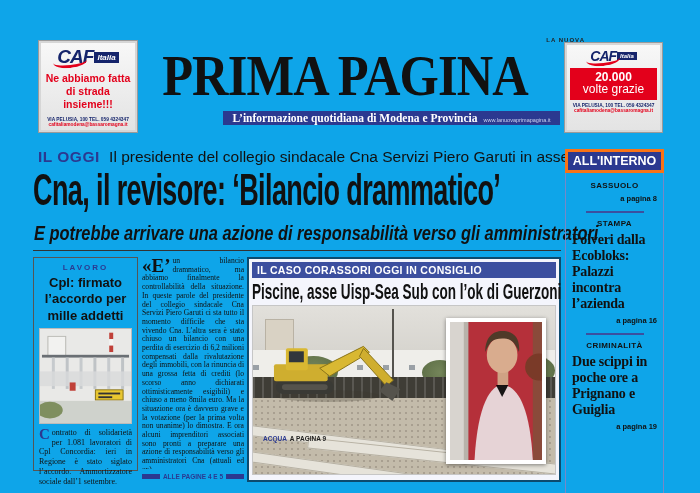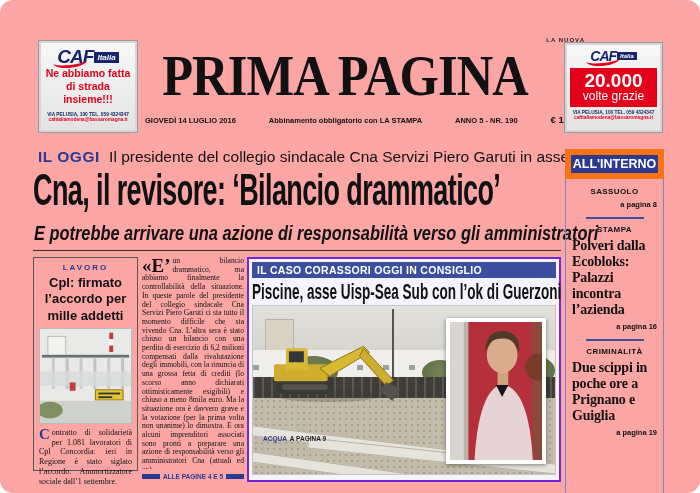--- a/index.html
+++ b/index.html
@@ -1,35 +1,35 @@
 <!DOCTYPE html>
 <html><head>
 <meta charset="utf-8">
 <style>
   html,body{margin:0;padding:0;background:#fff;}
-  .page{position:relative;width:700px;height:493px;background:#fca5a5;overflow:hidden;
-        font-family:"Liberation Sans",sans-serif;color:#111;border-radius:13px;}
+  .page{position:relative;width:700px;height:493px;background:#0ea5e9;overflow:hidden;
+        font-family:"Liberation Sans",sans-serif;color:#111;}
 
   
   .ad{position:absolute;box-sizing:border-box;border:1px solid #9a9a9a;
       background:linear-gradient(180deg,#f8f8f8,#e3e3e3);
       box-shadow:inset 0 0 0 2px #d6d6d6;text-align:center;}
   .ad-left{left:38px;top:40px;width:100px;height:93px;padding:4px 3px;}
   .ad-right{left:564px;top:42px;width:99px;height:91px;padding:3px 3px;}
   .caf-logo{position:relative;font-style:italic;font-weight:900;line-height:1;
             display:inline-block;margin-top:2px;}
   .caf-main{color:#15246b;font-size:19px;letter-spacing:-1px;}
   .caf-sub{background:#15246b;color:#fff;font-size:8px;padding:1px 3px;margin-left:1px;vertical-align:3px;}
   .caf-swoosh{position:absolute;left:-4px;bottom:-2px;width:34px;height:10px;
               border-bottom:3px solid #e3001b;border-radius:50%;transform:rotate(-6deg);}
   .caf-logo.small .caf-main{font-size:14px;}
   .caf-logo.small .caf-sub{font-size:6px;}
-  .ad-slogan{color:#e3001b;font-weight:900;font-size:10.5px;line-height:1.25;}
+  .ad-slogan{color:#e3001b;font-weight:900;font-size:10.5px;line-height:1.25;margin-top:5px;}
   .ad-redbox{background:#e3001b;color:#fff;margin:3px 2px 2px;padding:3px 0 4px;}
-  .ad-redbox .big{font-weight:900;font-size:19px;line-height:1;}
+  .ad-redbox .big{font-weight:900;font-size:12px;line-height:1;}
   .ad-redbox .small{font-weight:400;font-size:12px;line-height:1.1;}
   .ad-address{color:#15246b;font-weight:700;font-size:4.8px;margin-top:6px;}
   .ad-right .ad-address{margin-top:3px;}
   .ad-email{color:#e3001b;font-weight:700;font-size:4.8px;}
 
   
   .masthead{position:absolute;left:145px;top:37px;width:440px;text-align:right;}
   .overline{font-size:6px;font-weight:800;letter-spacing:1px;color:#222;}
   .masthead h1{margin:0;height:68px;font-family:"Liberation Serif",serif;font-weight:700;
                font-size:58px;line-height:66px;letter-spacing:-1px;white-space:nowrap;
@@ -71,21 +71,21 @@
             line-height:8.7px;text-align:justify;}
   .lead-in{float:left;font-family:"Liberation Serif",serif;font-weight:700;font-size:19px;
            line-height:17px;margin-right:2px;}
   .mid-footer{position:absolute;left:0;right:0;bottom:13px;display:flex;align-items:center;
               justify-content:center;gap:3px;}
   .mid-footer .bar{width:20px;height:5px;background:#2b3990;}
   .mid-footer .txt{color:#2b3990;font-weight:800;font-size:6.5px;white-space:nowrap;}
 
   
   .feature{position:absolute;left:247px;top:257px;width:314px;height:225px;box-sizing:border-box;
-           border:2px solid #6d28d9;background:#f4f5fc;padding:3px;}
+           border:2px solid #0c4a6e;background:#f4f5fc;padding:3px;}
   .feature-bar{background:#3c4f9f;color:#fff;font-weight:700;font-size:10.5px;
                letter-spacing:.3px;padding:2px 5px;}
   .feature-headline{margin:2px 0 1px;height:24px;font-weight:900;font-size:21.5px;line-height:24px;
                     white-space:nowrap;transform:scaleX(0.63);transform-origin:left top;}
   .feature-photo{position:relative;height:168px;border:1px solid #c6c6c6;overflow:hidden;
                  background:#dddbd6;}
   .ph-sky{position:absolute;left:0;top:0;right:0;height:34%;
           background:linear-gradient(180deg,#e2e0db,#d4d2cc);}
   .ph-building{position:absolute;left:0;top:26%;right:0;height:16%;background:#efeeea;
                background-image:repeating-linear-gradient(90deg,#9aa0a6 0 6px,transparent 6px 26px);
@@ -108,21 +108,21 @@
   .excavator{position:absolute;left:5%;top:16%;width:56%;height:52%;}
   .photo-caption{position:absolute;left:10px;bottom:32px;font-size:6.5px;font-weight:800;}
   .photo-caption .cap-label{color:#2b3990;}
   .photo-caption .cap-rest{color:#222;margin-left:3px;}
   .portrait{position:absolute;right:9px;top:12px;width:92px;height:138px;border:4px solid #fff;
             box-shadow:0 1px 4px rgba(0,0,0,.45);background:#b5303a;}
   .portrait svg{display:block;width:100%;height:100%;}
 
   
   .sidebar{position:absolute;left:565px;top:149px;width:99px;}
-  .sidebar-header{background:#2b3990;border:6px solid #f97316;color:#fff;font-weight:700;
+  .sidebar-header{background:#2b3990;border:3px solid #f97316;color:#fff;font-weight:700;
                   font-size:12.5px;text-align:center;padding:2px 0;}
   .sidebar-box{border:1px solid #7688c8;border-top:none;box-sizing:border-box;height:324px;
                padding:6px 6px 4px;display:flex;flex-direction:column;}
   .sb-section{text-align:center;font-size:8px;font-weight:800;letter-spacing:.4px;margin:2px 0 4px;}
   .sb-title{font-family:"Liberation Serif",serif;font-weight:700;font-size:14px;line-height:1.14;
             letter-spacing:-.2px;}
   .sb-page{text-align:right;font-size:7.5px;font-weight:700;margin-top:4px;}
   .sb-divider{width:58px;height:2px;background:#3c4f9f;margin:8px auto 4px;}
 </style>
 </head>
@@ -136,25 +136,23 @@
       <span class="caf-main">CAF</span><span class="caf-sub">Italia</span>
     </div>
     <div class="ad-slogan">Ne abbiamo fatta di strada insieme!!!</div>
     <div class="ad-address">VIA PELUSIA, 100 TEL. 059 4324347</div>
     <div class="ad-email">cafitaliamodena@bassaromagna.it</div>
   </div>
 
   <div class="masthead">
     <div class="overline">LA NUOVA</div>
     <h1>PRIMA PAGINA</h1>
-    <div class="daterow">
-      <span>GIOVEDÌ 14 LUGLIO 2016</span>
-      <span>Abbinamento obbligatorio con LA STAMPA</span>
-      <span>ANNO 5 - NR. 190</span>
-      <span class="price">€ 1,50</span>
+    <div class="tagline-bar">
+      <span>L’informazione quotidiana di Modena e Provincia</span>
+      <span class="site">www.lanuovaprimapagina.it</span>
     </div>
   </div>
 
   <div class="ad ad-right">
     <div class="caf-logo small">
       <span class="caf-swoosh"></span>
       <span class="caf-main">CAF</span><span class="caf-sub">Italia</span>
     </div>
     <div class="ad-redbox">
       <div class="big">20.000</div>

